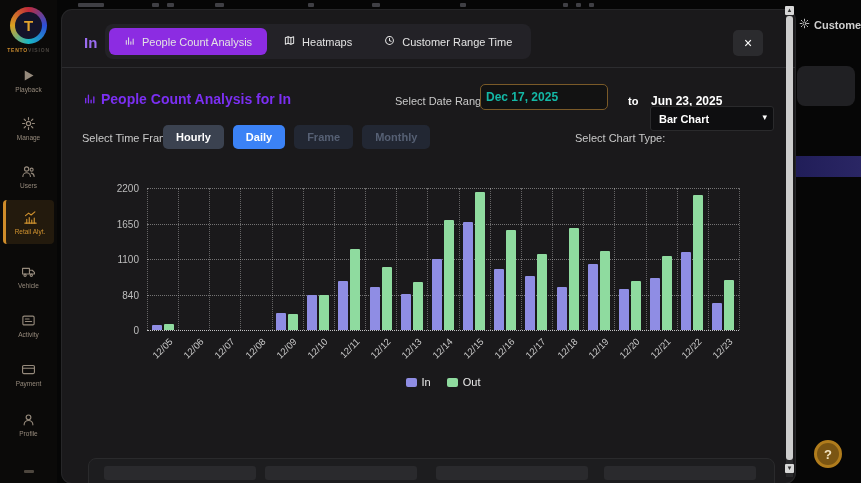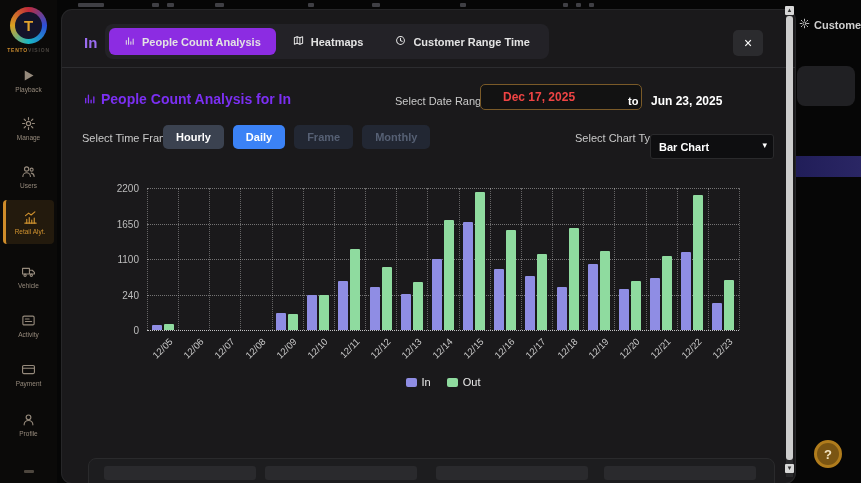--- a/index.html
+++ b/index.html
@@ -29,47 +29,47 @@
     color:#cfcfcf;font-size:11px;font-weight:bold;z-index:1;}
   .ghost-rect{position:absolute;left:797px;top:66px;width:58px;height:40px;background:#202023;border-radius:8px;z-index:1;}
   .indigo-strip{position:absolute;left:792px;top:156px;width:69px;height:21px;
     background:linear-gradient(90deg,#201d58,#2a2664);z-index:1;}
 
   
   .modal{position:absolute;left:62px;top:10px;width:733px;height:473px;background:#1a191b;
     border-radius:10px;z-index:3;box-shadow:0 0 0 1px #262628;}
   .ctx-label{position:absolute;left:22px;top:24px;color:#9a6cf0;font-weight:bold;font-size:15px;}
   .tab-bar{position:absolute;left:43px;top:14px;background:#232227;border-radius:8px;padding:4px;display:flex;gap:2px;}
-  .tab{display:flex;gap:7px;align-items:center;padding:7px 15px;font-size:11px;font-weight:bold;
+  .tab{display:flex;gap:7px;align-items:center;padding:7px 15px;font-size:11px;font-weight:normal;
     color:#e3e3e3;border-radius:6px;cursor:pointer;white-space:nowrap;}
   .tab.active{background:#8c2ce2;}
   .close-btn{position:absolute;right:32px;top:20px;width:30px;height:26px;background:#2b2b2e;border-radius:5px;
     color:#fff;display:flex;align-items:center;justify-content:center;font-size:14px;cursor:pointer;}
   .modal-divider{position:absolute;left:0;right:0;top:57px;border-top:1px solid #2c2c2f;}
 
   .title-icon{position:absolute;left:21px;top:81px;color:#7b2ff2;}
   .modal-title{position:absolute;left:39px;top:81px;color:#7b2ff2;font-weight:bold;font-size:14px;}
 
   .date-label{position:absolute;left:333px;top:85px;font-size:11px;color:#c9c9c9;}
   .date-input{position:absolute;left:418px;top:74px;width:116px;height:24px;background:#121212;
-    border:1px solid #7a5a28;border-radius:5px;color:#ef4444;font-weight:bold;font-size:12px;padding:0 22px;
+    border:1px solid #7a5a28;border-radius:5px;color:#14b8a6;font-weight:bold;font-size:12px;padding:0 5px;
     font-family:"Liberation Sans",sans-serif;}
   .date-to{position:absolute;left:566px;top:85px;font-size:11px;font-weight:bold;color:#fff;}
   .date-end{position:absolute;left:589px;top:84px;font-size:12px;font-weight:bold;color:#fff;}
 
   .tf-label{position:absolute;left:20px;top:122px;font-size:11px;color:#c9c9c9;}
   .tf-buttons{position:absolute;left:101px;top:115px;display:flex;gap:9px;}
   .tf-btn{padding:6px 13px;font-size:11px;font-weight:bold;border-radius:5px;border:none;cursor:pointer;
     font-family:"Liberation Sans",sans-serif;}
   .tf-btn.normal{background:#3b4250;color:#fff;}
   .tf-btn.active{background:#3b82f6;color:#fff;}
   .tf-btn.muted{background:#222733;color:#566074;}
 
   .ct-label{position:absolute;left:513px;top:122px;font-size:11px;color:#c9c9c9;}
-  .ct-select-wrap{position:absolute;left:588px;top:124px;width:124px;height:25px;}
+  .ct-select-wrap{position:absolute;left:588px;top:96px;width:124px;height:25px;}
   .ct-select{width:100%;height:100%;background:#0e0e10;color:#fff;font-weight:bold;font-size:11px;
     border:1px solid #2a2a2c;border-radius:3px;padding:0 8px;appearance:none;-webkit-appearance:none;
     font-family:"Liberation Sans",sans-serif;}
   .ct-chevron{position:absolute;right:7px;top:6px;color:#fff;font-size:9px;pointer-events:none;}
 
   
   .plot{position:absolute;left:85px;top:178px;width:592px;height:142px;}
   .gl-h{position:absolute;left:0;right:0;height:0;border-top:1px dotted rgba(205,205,205,.5);}
   .gl-h.base{border-top:1px dotted rgba(225,225,225,.85);}
   .gl-v{position:absolute;top:0;bottom:0;width:0;border-left:1px dotted rgba(205,205,205,.42);}
@@ -260,21 +260,21 @@
     <div class="ct-label">Select Chart Type:</div>
     <div class="ct-select-wrap">
       <select class="ct-select" id="ct-select"><option>Bar Chart</option></select>
       <span class="ct-chevron">▾</span>
     </div>
 
     <div class="plot" id="plot">
         <div class="gl-h base" style="top: 142px;"></div>
         <div class="ytick" style="top: 142px;">0</div>
         <div class="gl-h" style="top: 106.5px;"></div>
-        <div class="ytick" style="top: 106.5px;">240</div>
+        <div class="ytick" style="top: 106.5px;">840</div>
         <div class="gl-h" style="top: 71px;"></div>
         <div class="ytick" style="top: 71px;">1100</div>
         <div class="gl-h" style="top: 35.5px;"></div>
         <div class="ytick" style="top: 35.5px;">1650</div>
         <div class="gl-h" style="top: 0px;"></div>
         <div class="ytick" style="top: 0px;">2200</div>
         <div class="gl-v" style="left: 0px;"></div>
         <div class="gl-v" style="left: 31.1579px;"></div>
         <div class="gl-v" style="left: 62.3158px;"></div>
         <div class="gl-v" style="left: 93.4737px;"></div>

